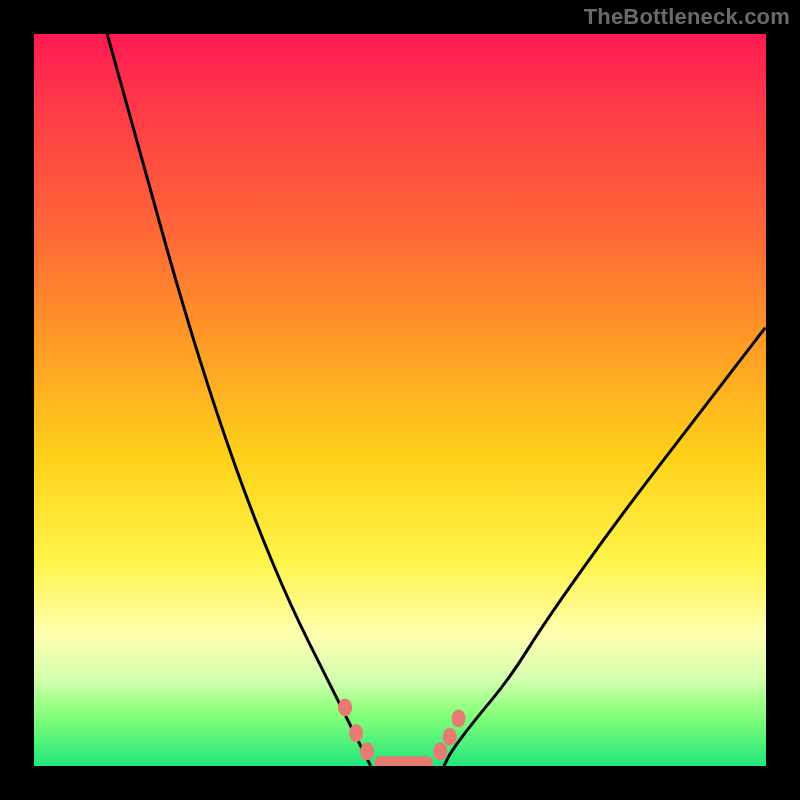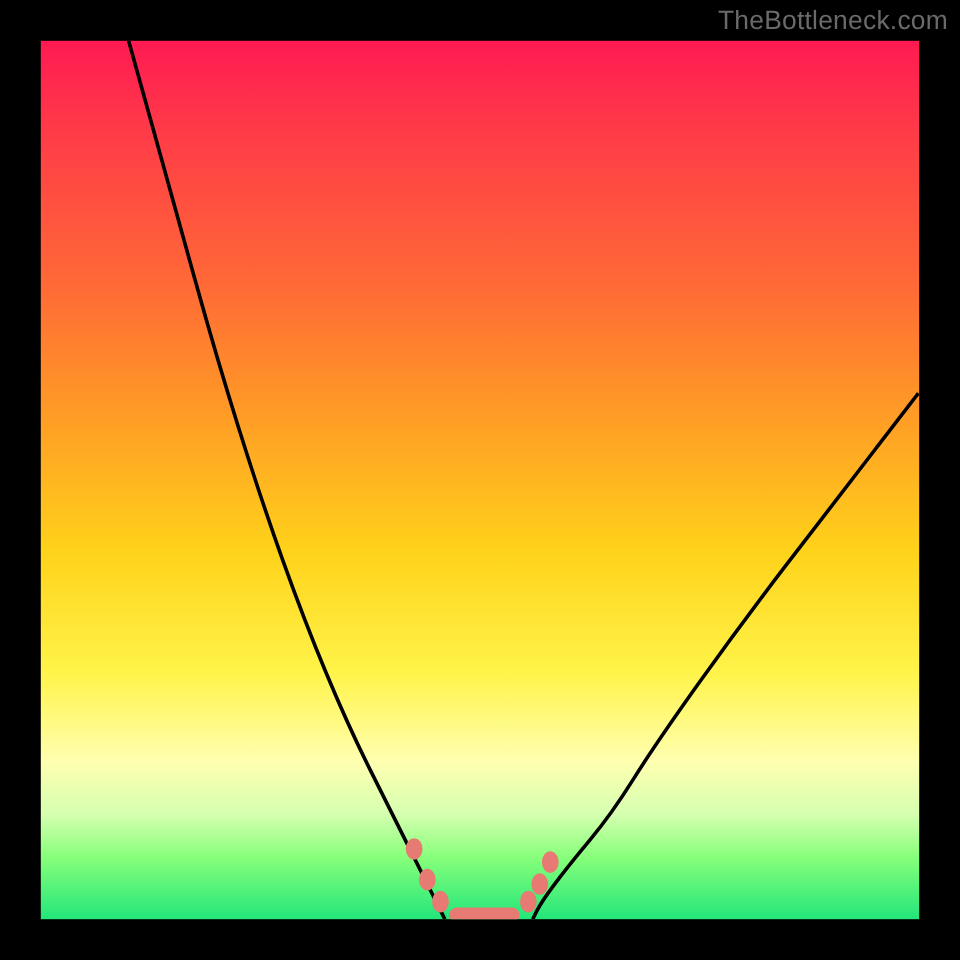--- a/index.html
+++ b/index.html
@@ -39,21 +39,21 @@
       #86ff7a 93%,
       #23e67a 100%
     );
   }
   .watermark {
     position: absolute;
     top: 4px;
     right: 10px;
     color: #6a6a6a;
     font-size: 22px;
-    font-weight: 400;
+    font-weight: 700;
     letter-spacing: 0.2px;
     pointer-events: none;
   }
   svg.curves {
     position: absolute;
     left: 0;
     top: 0;
     width: 732px;
     height: 732px;
   }

